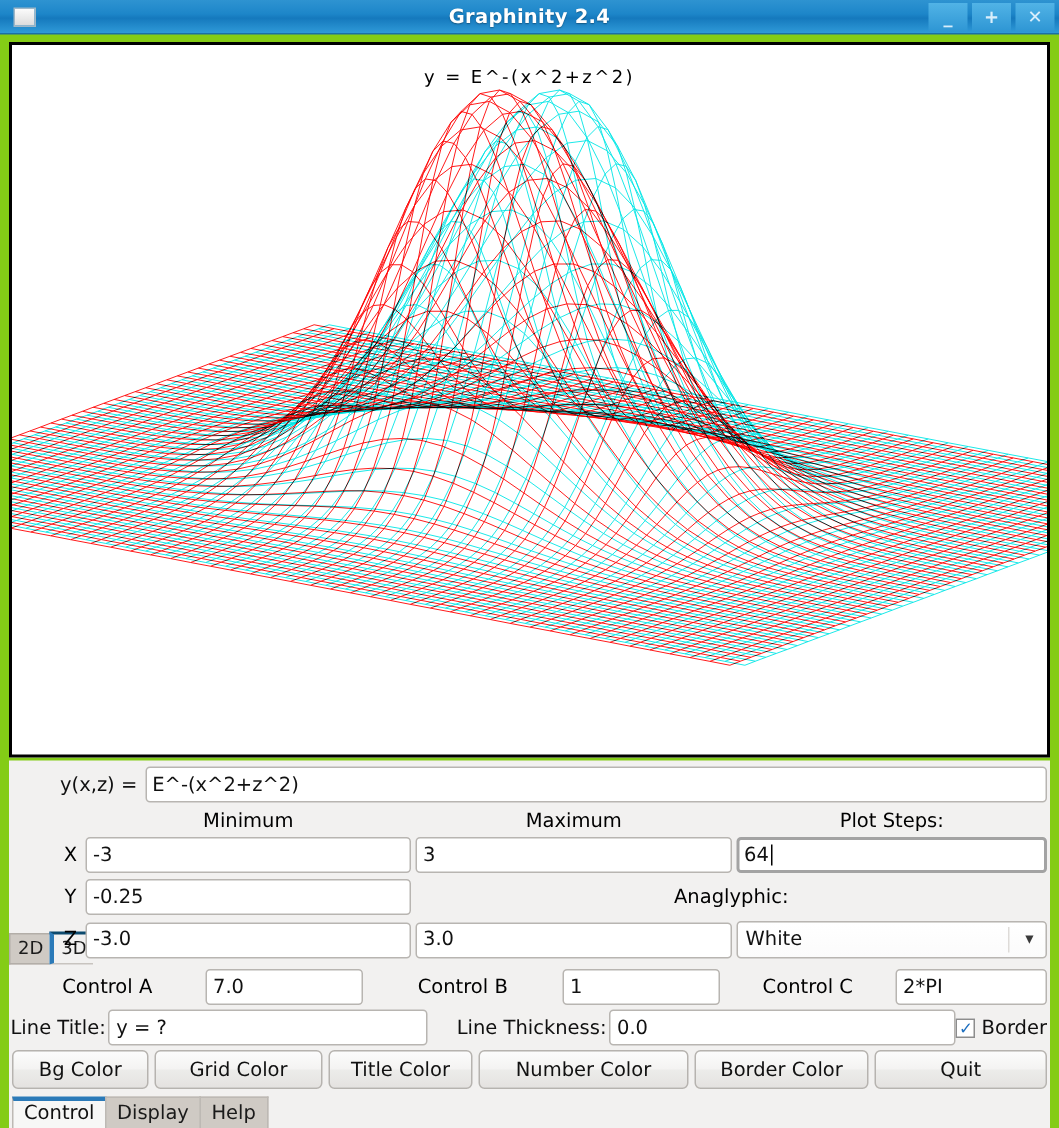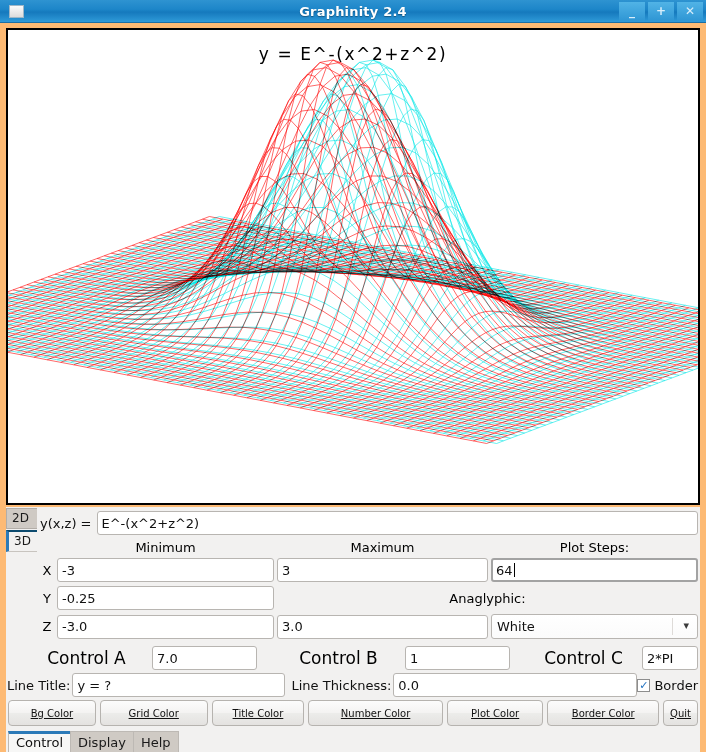--- a/index.html
+++ b/index.html
@@ -4,21 +4,21 @@
 <style>
   * { box-sizing: border-box; }
   html, body {
     margin: 0; padding: 0;
     width: 706px; height: 752px;
     overflow: hidden;
     font-family: "DejaVu Sans", "Liberation Sans", sans-serif;
   }
   #window {
     width: 706px; height: 752px;
-    background: #fdba74;
+    background: #84cc16;
     display: flex; flex-direction: column;
     position: relative;
   }
   
   #titlebar {
     height: 23px;
     background: linear-gradient(to bottom, #2e93d1 0%, #1d86c9 42%, #1579bd 55%, #2f9ad8 100%);
     display: flex; align-items: center;
     position: relative;
     flex: none;
@@ -59,41 +59,41 @@
     margin: 5px 6px 0 6px;
     border: 2px solid #000000;
     background: #ffffff;
     height: 477px;
     flex: none;
     position: relative;
     overflow: hidden;
   }
   #plot-title {
     text-align: center;
-    font-size: 17px;
+    font-size: 12px;
     color: #000;
     letter-spacing: 1.6px;
     margin-top: 14px;
     font-family: "DejaVu Sans", "Liberation Sans", sans-serif;
   }
   #plot-svg { position: absolute; left: 0; top: 0; }
   
   #panel {
     flex: 1;
     margin: 2px 6px 0 6px;
     background: #f2f1f0;
     display: flex;
     position: relative;
     flex-direction: column;
   }
   #panel-main { display: flex; flex: none; }
   #side-tabs {
     width: 31px; flex: none;
     padding-top: 1px;
-    display: flex; flex-direction: column;
+    display: flex; flex-direction: row; align-items: flex-end;
   }
   .side-tab {
     font-size: 12px;
     padding: 2px 4px 3px 5px;
     text-align: left;
     cursor: pointer;
   }
   .side-tab.inactive {
     background: #cfcac4;
     color: #1a1a1a;
@@ -160,46 +160,45 @@
     position: absolute; right: 8px; top: 50%;
     transform: translateY(-60%);
     font-size: 11px; color: #3a3a3a;
   }
   #anag-sep {
     position: absolute; right: 24px; top: 3px; bottom: 3px;
     width: 1px; background: #dedbd8;
   }
   
   #ctrl-row { display: flex; align-items: center; margin: 3px 0 3px 0; padding-right: 2px;}
-  .ctrl-lbl { font-size: 17px; text-align: center; margin-left: 15px; }
+  .ctrl-lbl { font-size: 13px; text-align: center; }
   
   #title-row { display: flex; align-items: center; margin-bottom: 3px; padding: 0 2px 0 1px; }
   
   .chk {
     width: 13px; height: 13px;
     background: #ffffff;
     border: 1px solid #8d8d8d;
     display: inline-flex; align-items: center; justify-content: center;
     color: #1e6fbf; font-size: 11px; line-height: 1;
     margin-right: 4px;
   }
   
   #btn-row { display: flex; gap: 4px; padding: 0 2px 0 2px; margin-bottom: 3px; }
   .btn {
     background: linear-gradient(to bottom,#fcfcfc 0%,#f4f3f2 48%,#ececea 52%,#e4e2e0 100%);
     border: 1px solid #b6b3af;
     border-radius: 4px;
-    font-size: 10px;
+    font-size: 13px;
     height: 26px;
     display: flex; align-items: center; justify-content: center;
     color: #111;
     cursor: pointer;
     padding: 0 6px;
     white-space: nowrap;
-    text-decoration: underline;
   }
   
   #bottom-tabs { display: flex; align-items: flex-end; padding-left: 2px; height: 25px; }
   .btab {
     font-size: 13px;
     padding: 3px 7px 4px 7px;
     cursor: pointer;
     border: 1px solid #bdb9b4;
     border-bottom: none;
   }
@@ -480,32 +479,31 @@
       <div class="inp" style="width:105px">7.0</div>
       <div class="ctrl-lbl" style="width:133px">Control B</div>
       <div class="inp" style="width:105px">1</div>
       <div class="ctrl-lbl" style="width:117px">Control C</div>
       <div class="inp" style="flex:1">2*PI</div>
     </div>
 
     <div id="title-row">
       <span class="lbl">Line Title:</span>
       <div class="inp" style="width:213px;margin-left:2px">y = ?</div>
-      <span class="lbl" style="margin-left:6px">Line Thickness:</span>
+      <span class="lbl" style="margin-left:19px">Line Thickness:</span>
       <div class="inp" style="flex:1;margin-left:2px">0.0</div>
       <span class="chk">✓</span>
       <span class="lbl">Border</span>
     </div>
 
     <div id="btn-row">
       <div class="btn" style="width:91px">Bg Color</div>
       <div class="btn" style="width:112px">Grid Color</div>
       <div class="btn" style="width:96px">Title Color</div>
       <div class="btn" style="width:140px">Number Color</div>
-      <div class="btn" style="width:100px">Plot Color</div>
       <div class="btn" style="width:116px">Border Color</div>
       <div class="btn" style="flex:1">Quit</div>
     </div>
 
     <div id="bottom-tabs">
       <div class="btab active">Control</div>
       <div class="btab inactive">Display</div>
       <div class="btab inactive">Help</div>
       <div id="tabs-underline"></div>
     </div>

